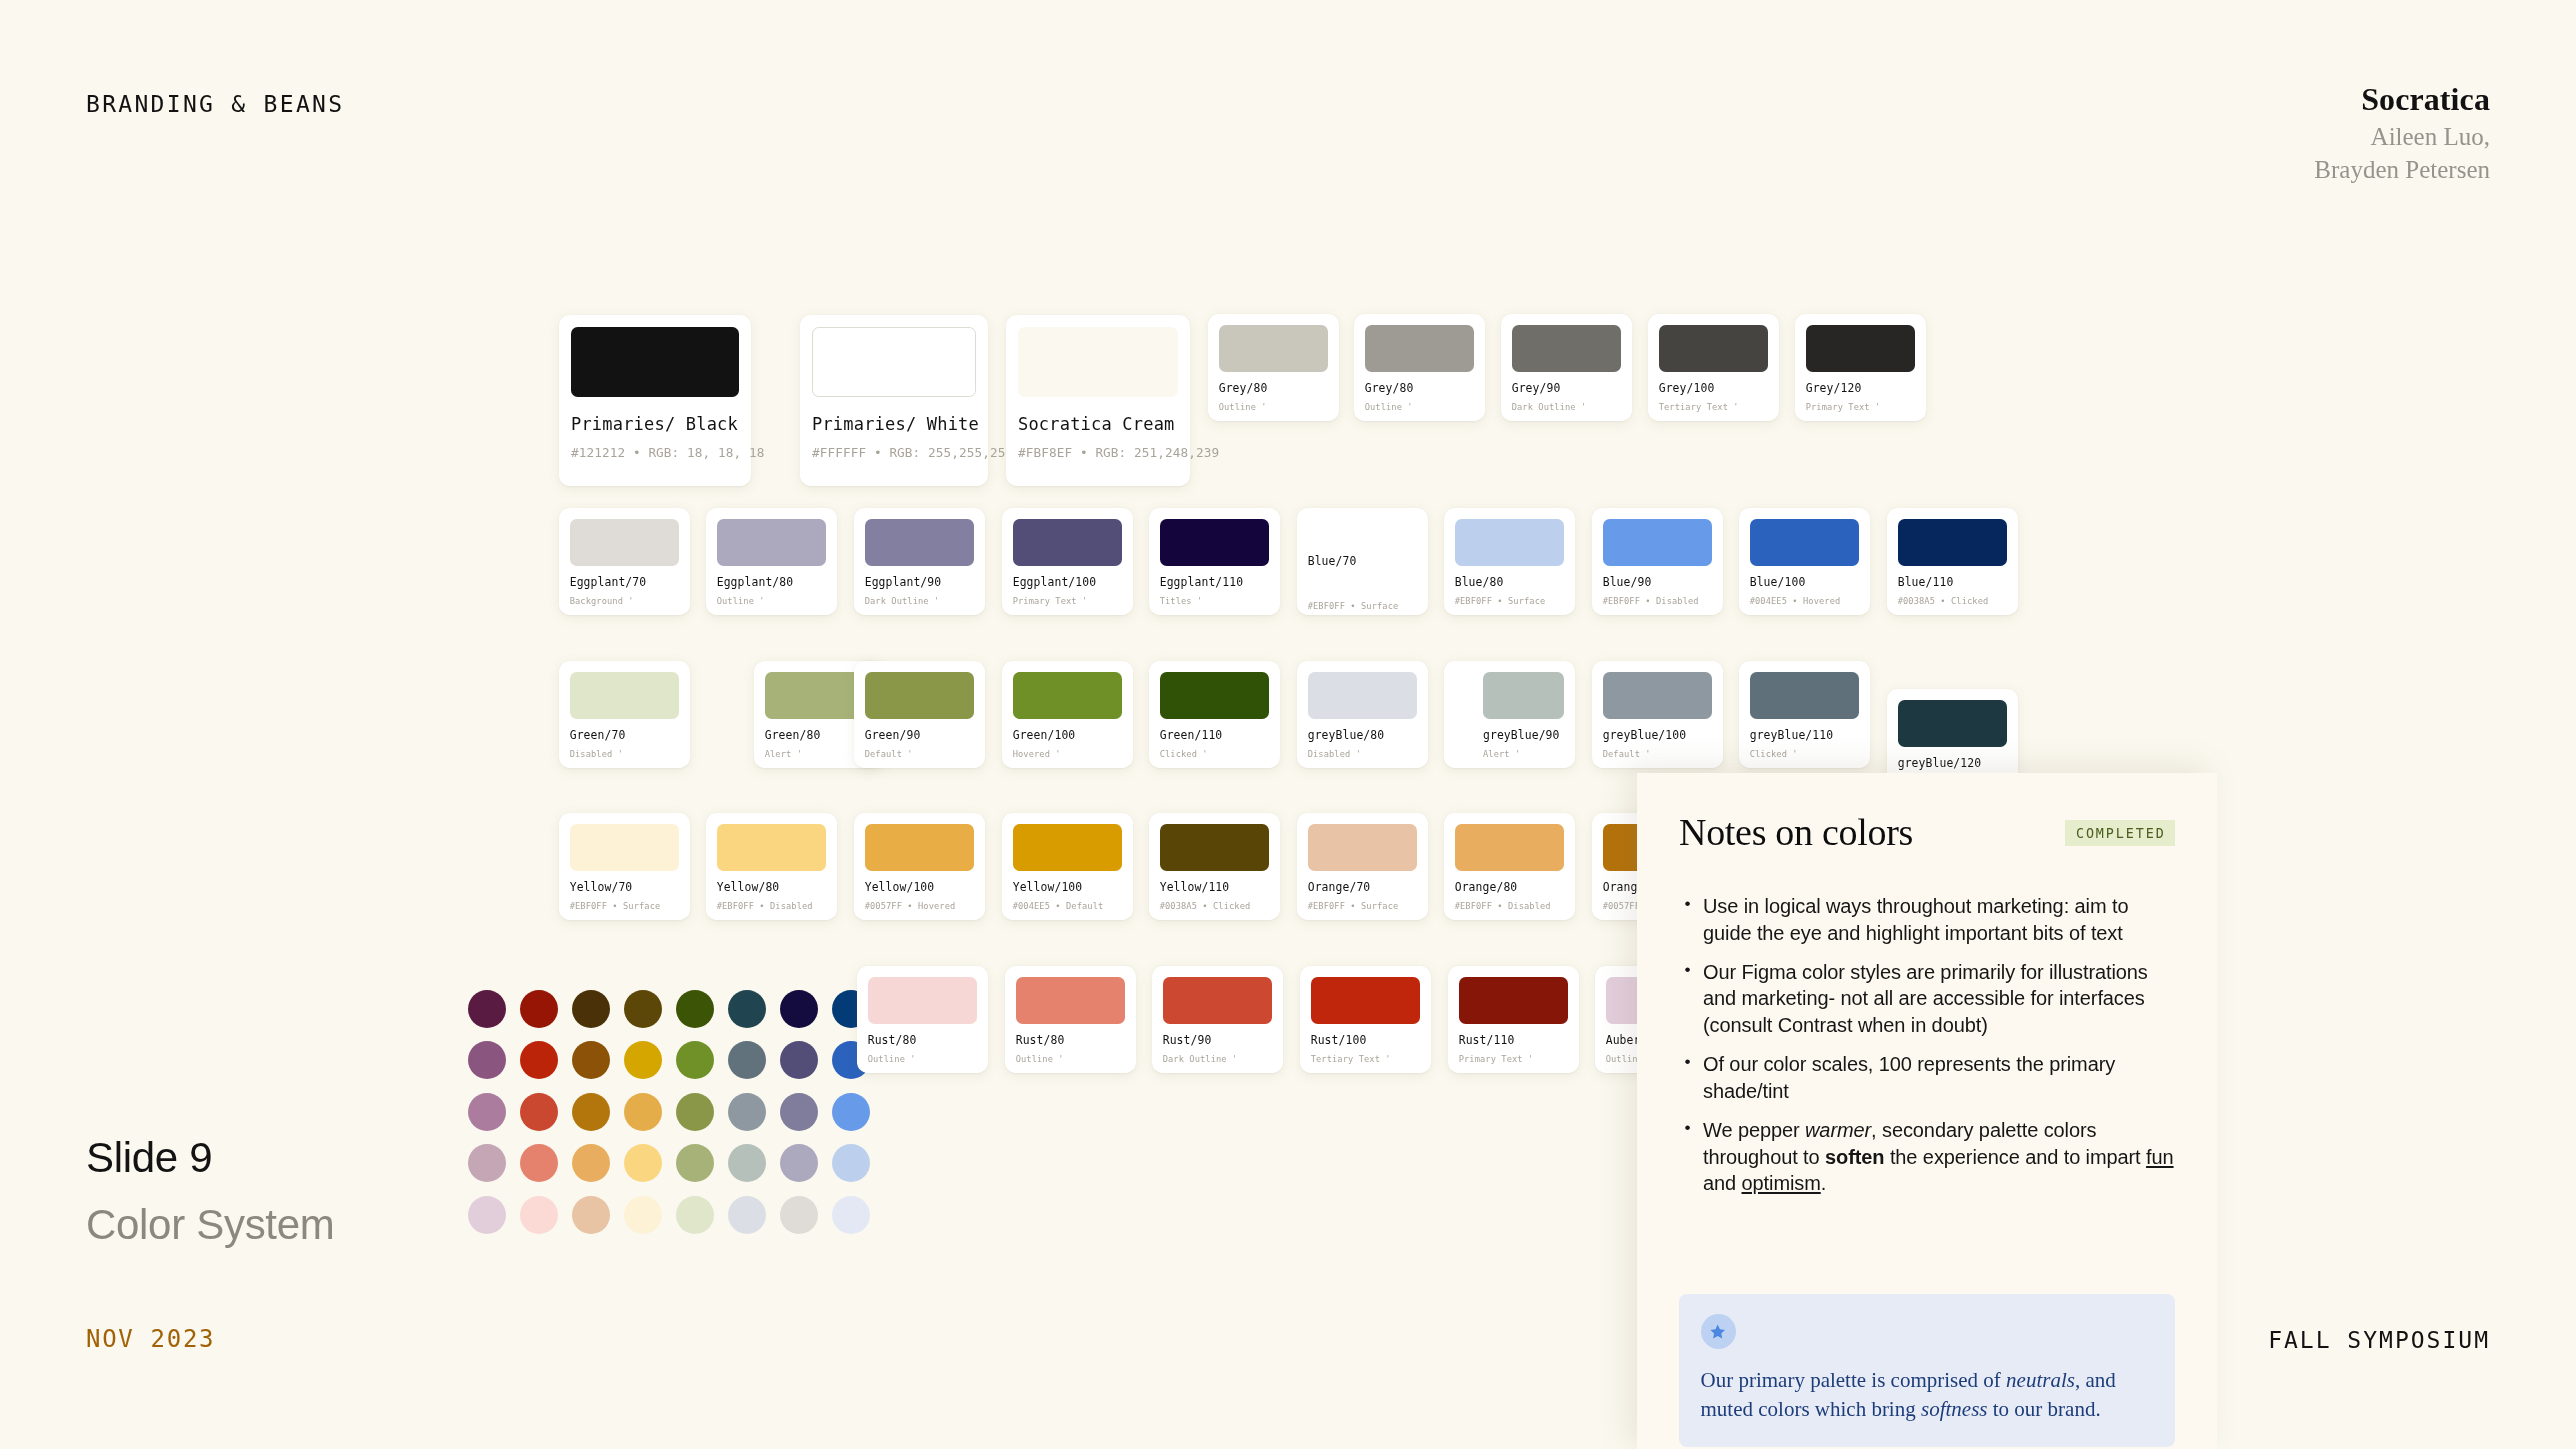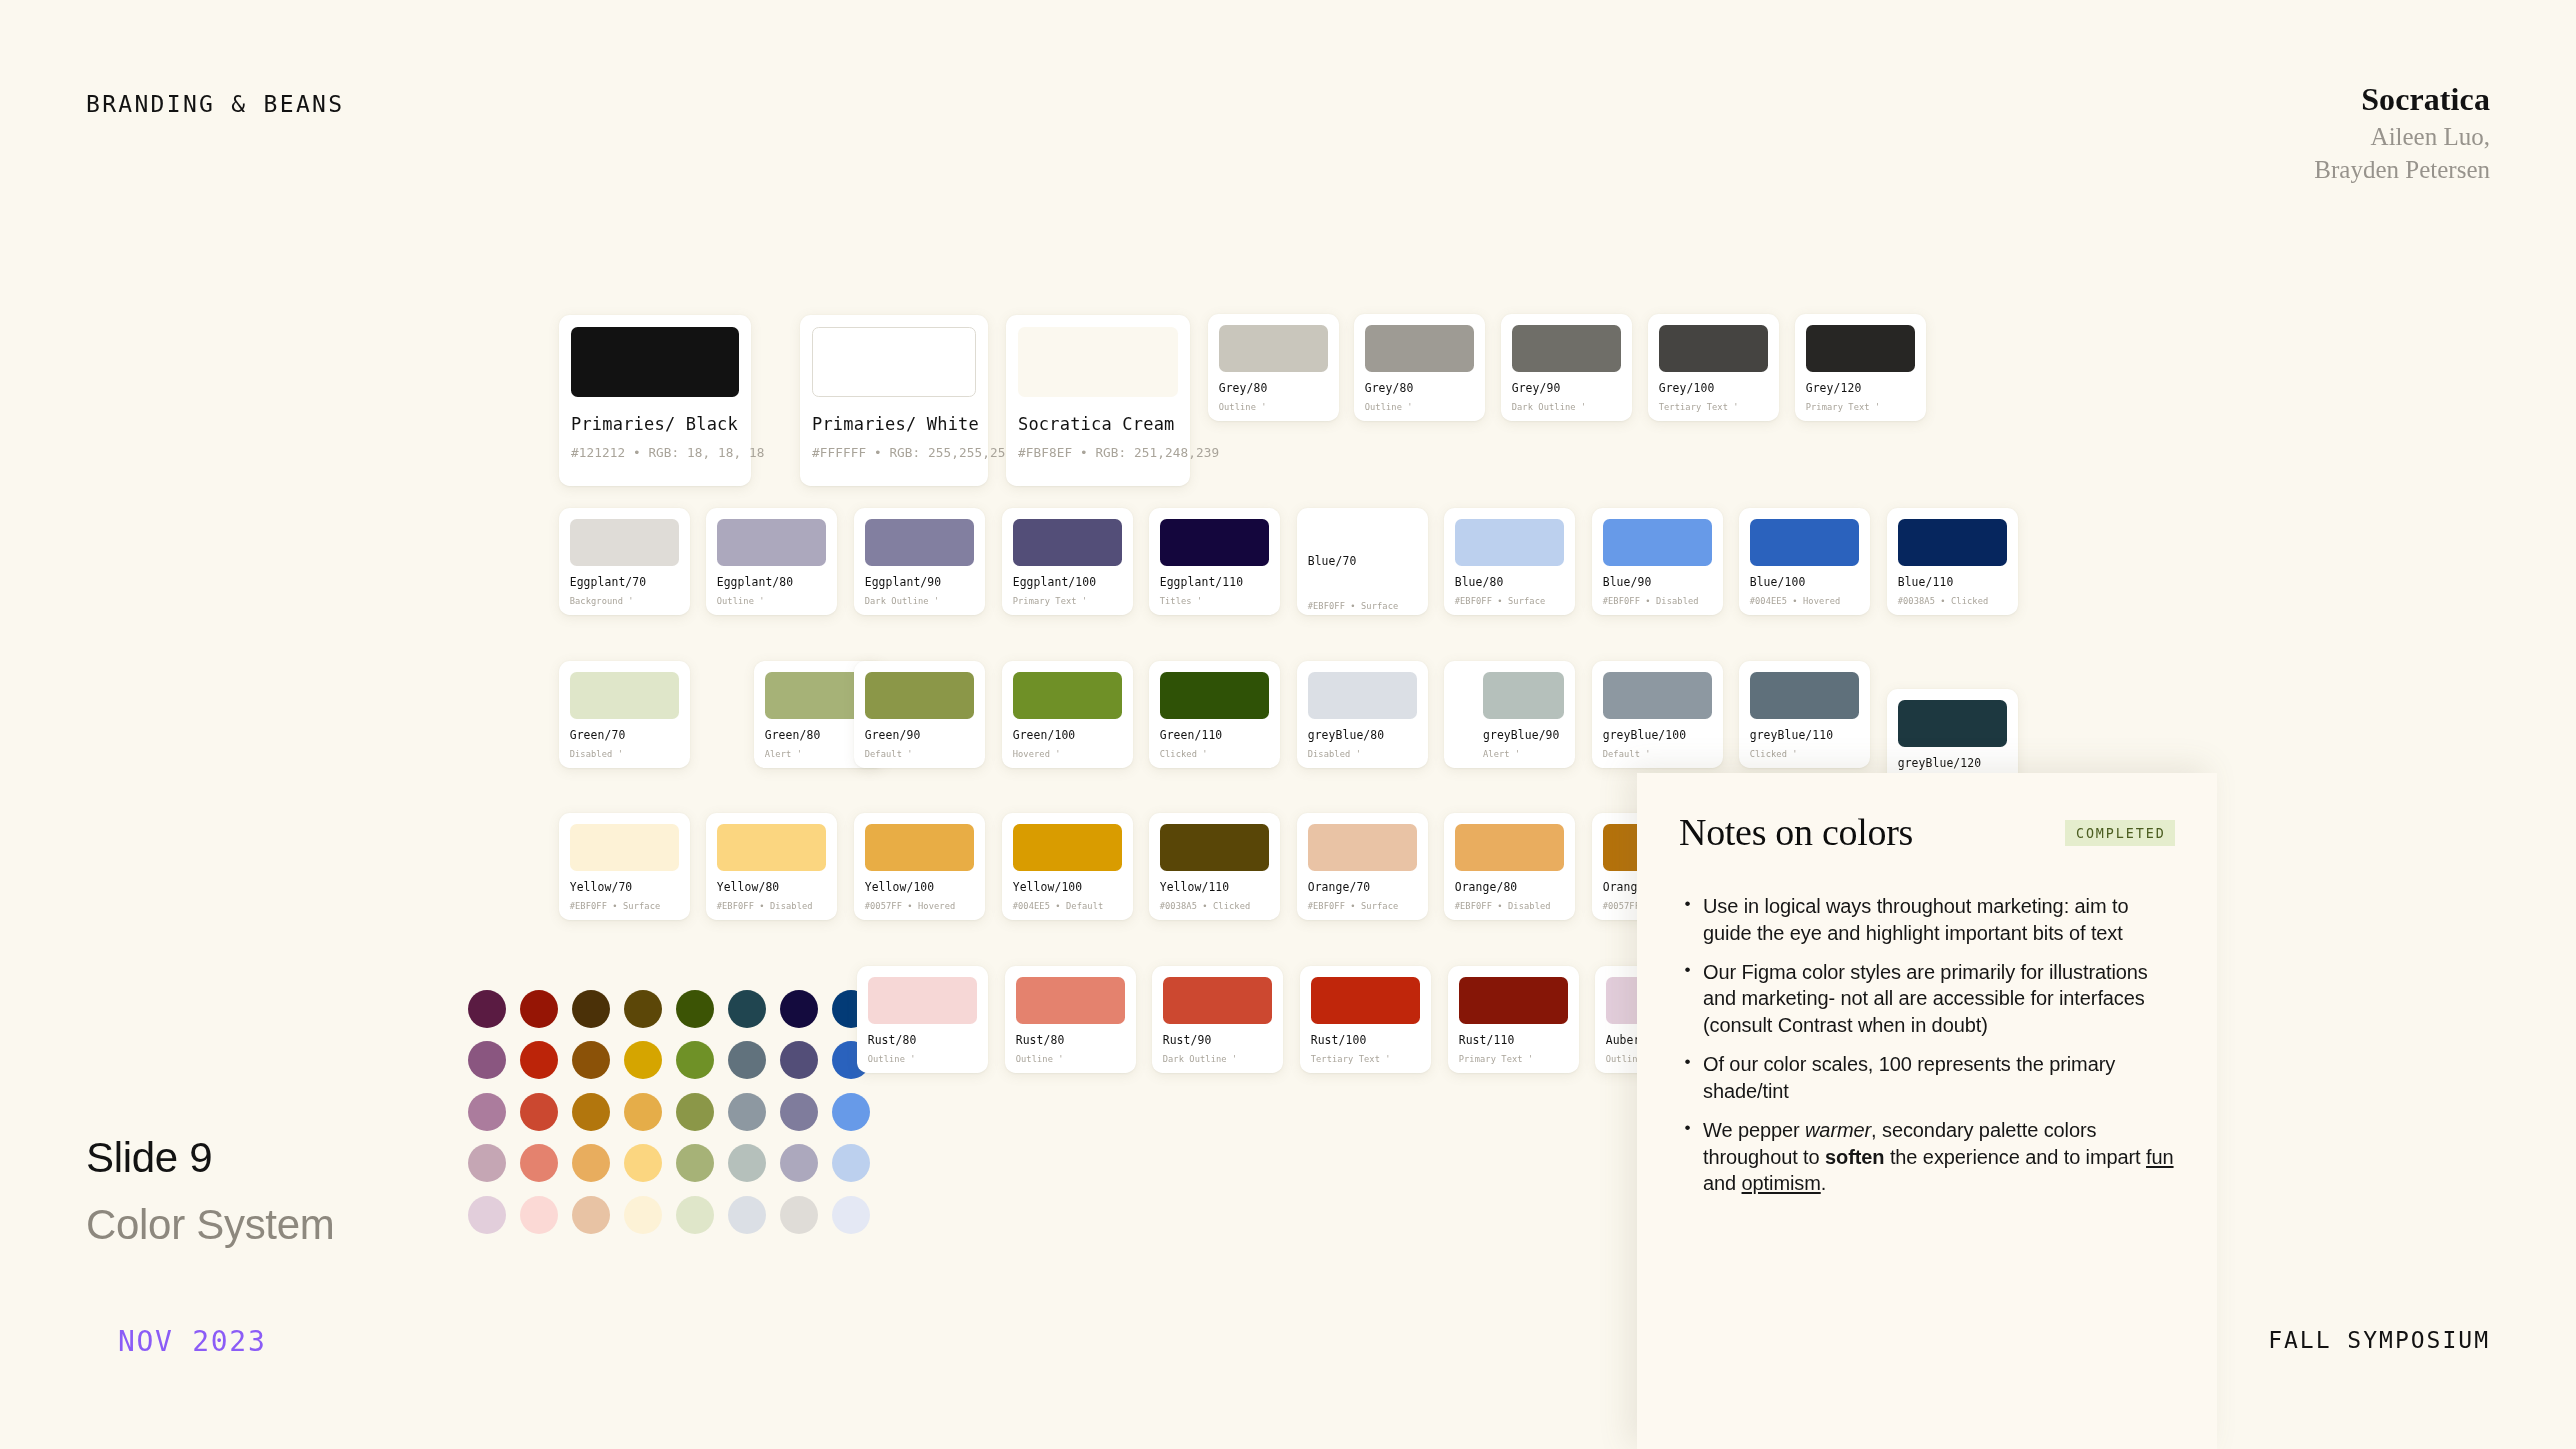--- a/index.html
+++ b/index.html
@@ -32,21 +32,21 @@
     position: absolute; left: 86px; top: 1134px;
     font-size: 42px; color: #131313; letter-spacing: -0.3px;
   }
   .slide-sub {
     position: absolute; left: 86px; top: 1201px;
     font-size: 42px; color: #8d887e; letter-spacing: -0.3px;
   }
   .slide-date {
     position: absolute; left: 86px; top: 1325px;
     font-family: "DejaVu Sans Mono", monospace;
-    font-size: 28px; letter-spacing: 1.7px; color: #8b5cf6; margin-left: 32px;
+    font-size: 24px; letter-spacing: 1.7px; color: #a16207;
   }
   .symposium {
     position: absolute; right: 86px; top: 1327px;
     font-family: "DejaVu Sans Mono", monospace;
     font-size: 23px; letter-spacing: 2px; color: #121212;
   }
 
   
   .cards { position: absolute; left: 0; top: 0; width: 100%; height: 100%; }
   .card {
@@ -435,20 +435,28 @@
       <div class="notes-title">Notes on colors</div>
       <div class="badge">COMPLETED</div>
     </div>
     <ul class="bullets">
         <li>Use in logical ways throughout marketing: aim to guide the eye and highlight important bits of text</li>
         <li>Our Figma color styles are primarily for illustrations and marketing- not all are accessible for interfaces (consult Contrast when in doubt)</li>
         <li>Of our color scales, 100 represents the primary shade/tint</li>
         <li>We pepper <em>warmer</em>, secondary palette colors throughout to <strong>soften</strong> the experience and to impart <u>fun</u> and <u>optimism</u>.</li>
       </ul>
 
+    <div class="callout" style="background: rgb(230, 235, 246);">
+      <div class="star-wrap">
+        <svg viewBox="0 0 24 24" aria-hidden="true">
+            <polygon points="12,2 15.1,8.6 22,9.5 17,14.4 18.3,21.5 12,18 5.7,21.5 7,14.4 2,9.5 8.9,8.6" fill="#4b86e0"></polygon>
+          </svg>
+      </div>
+      <p style="color: rgb(29, 60, 122);">Our primary palette is comprised of <em>neutrals</em>, and muted colors which bring <em>softness</em> to our brand.</p>
+    </div>
   </div>
 
   <div class="slide-num">Slide 9</div>
   <div class="slide-sub">Color System</div>
   <div class="slide-date">NOV 2023</div>
   <div class="symposium">FALL SYMPOSIUM</div>
 </div>
 
 
 </body></html>

